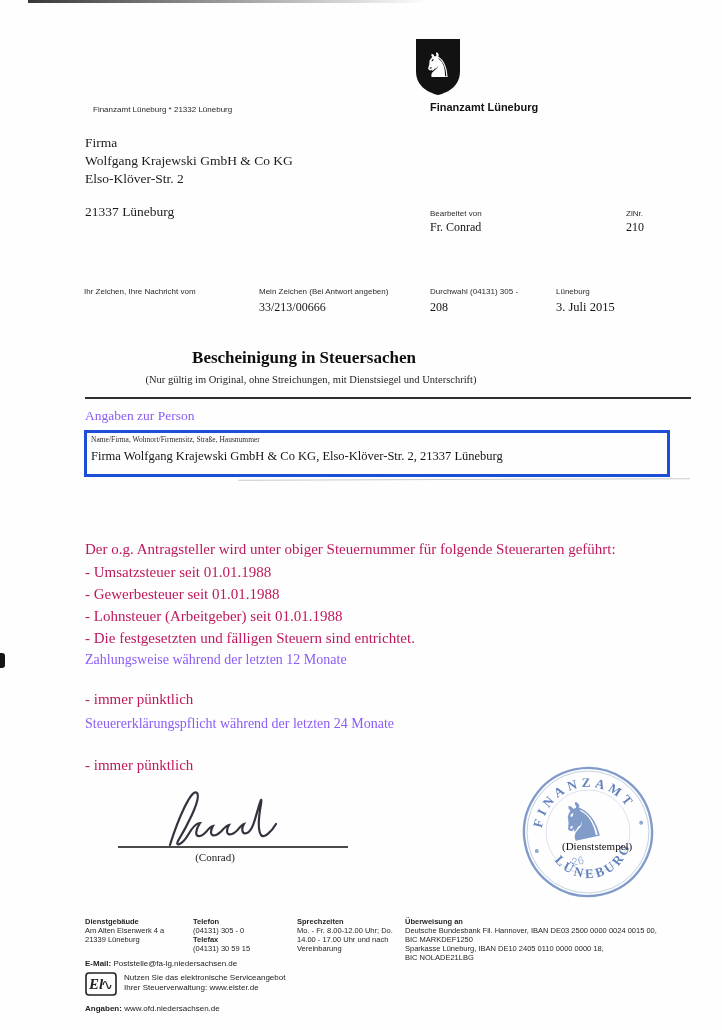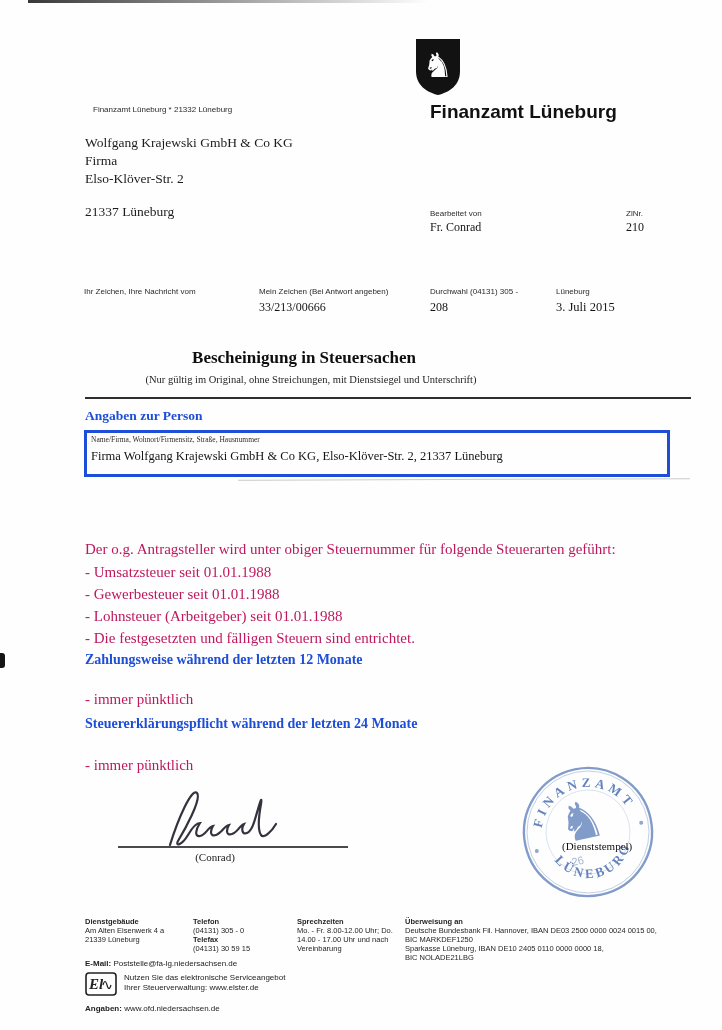--- a/index.html
+++ b/index.html
@@ -9,21 +9,21 @@
     margin:0 auto;
   }
   .abs{position:absolute;}
   .sans{font-family:"Liberation Sans",sans-serif;}
   .serif{font-family:"Liberation Serif",serif;}
   .b{font-weight:bold;}
   .tiny{font-size:8px;color:#2a2a2a;padding-left:8px;}
   .small-label{font-size:8px;color:#2a2a2a;}
   .val{font-size:12px;color:#141414;}
   .body-line{font-size:15px;color:#be185d;}
-  .heading{font-size:13.5px;font-weight:bold;color:#1d4ed8;}
+  .heading{font-size:13.5px;font-weight:normal;color:#8b5cf6;}
   .footer-txt{font-size:7.5px;color:#252525;line-height:9px;}
   .rule{background:#2e2e2e;height:2px;}
   .scan-top{
     left:28px;top:0;width:400px;height:3px;
     background:linear-gradient(to right,rgba(35,35,35,.9),rgba(60,60,60,.45) 55%,rgba(90,90,90,0));
   }
   .scan-left-mark{left:0;top:653px;width:5px;height:15px;background:#151515;border-radius:0 3px 3px 0;}
   .scan-faint-line{left:238px;top:479px;width:452px;height:1px;background:rgba(125,125,125,.4);transform:rotate(-.2deg);}
   .person-box{
     left:84px;top:430px;width:580px;height:41px;
@@ -47,25 +47,25 @@
   <div class="abs scan-faint-line"></div>
 
   <div class="abs" style="left:414px;top:37px;width:48px;height:60px;">
     <svg width="48" height="60" viewBox="0 0 48 60">
       <path d="M2 2 H46 V34 C46 48 36 55 24 58 C12 55 2 48 2 34 Z" fill="#121212"></path>
       <text x="24" y="40" text-anchor="middle" font-family="DejaVu Sans" font-size="34" fill="#ffffff">♞</text>
     </svg>
   </div>
 
   <div class="abs sans tiny" style="left:85px;top:105px;">Finanzamt Lüneburg * 21332  Lüneburg</div>
-  <div class="abs sans b" style="left:430px;top:101px;font-size:19px;color:#111;">Finanzamt Lüneburg</div>
+  <div class="abs sans b" style="left:430px;top:101px;font-size:11px;color:#111;">Finanzamt Lüneburg</div>
 
   <div class="abs serif" style="left:85px;top:134px;font-size:13.5px;line-height:18px;">
+    <div>Firma</div>
     <div>Wolfgang Krajewski GmbH &amp; Co KG</div>
-    <div>Firma</div>
     <div>Elso-Klöver-Str. 2</div>
   </div>
   <div class="abs serif" style="left:85px;top:204px;font-size:13.5px;">21337 Lüneburg</div>
 
   <div class="abs sans small-label" style="left:430px;top:209px;">Bearbeitet von</div>
   <div class="abs serif val" style="left:430px;top:220px;">Fr. Conrad</div>
   <div class="abs sans small-label" style="left:626px;top:209px;">ZlNr.</div>
   <div class="abs serif val" style="left:626px;top:220px;">210</div>
 
   <div class="abs sans small-label" style="left:84px;top:287px;">Ihr Zeichen, Ihre Nachricht vom</div>

